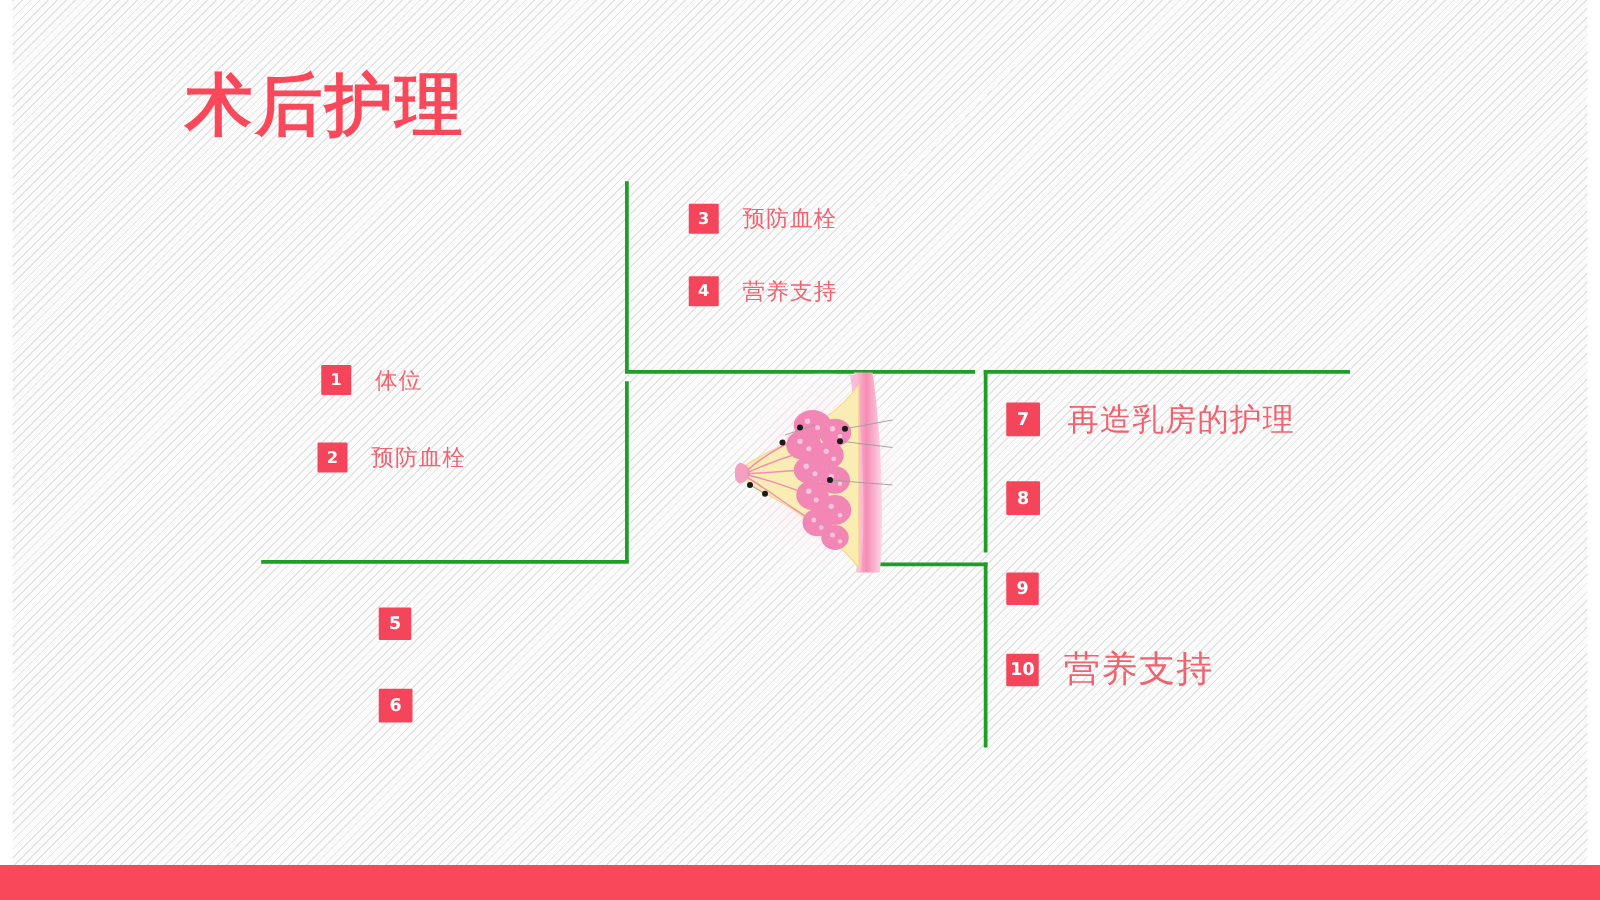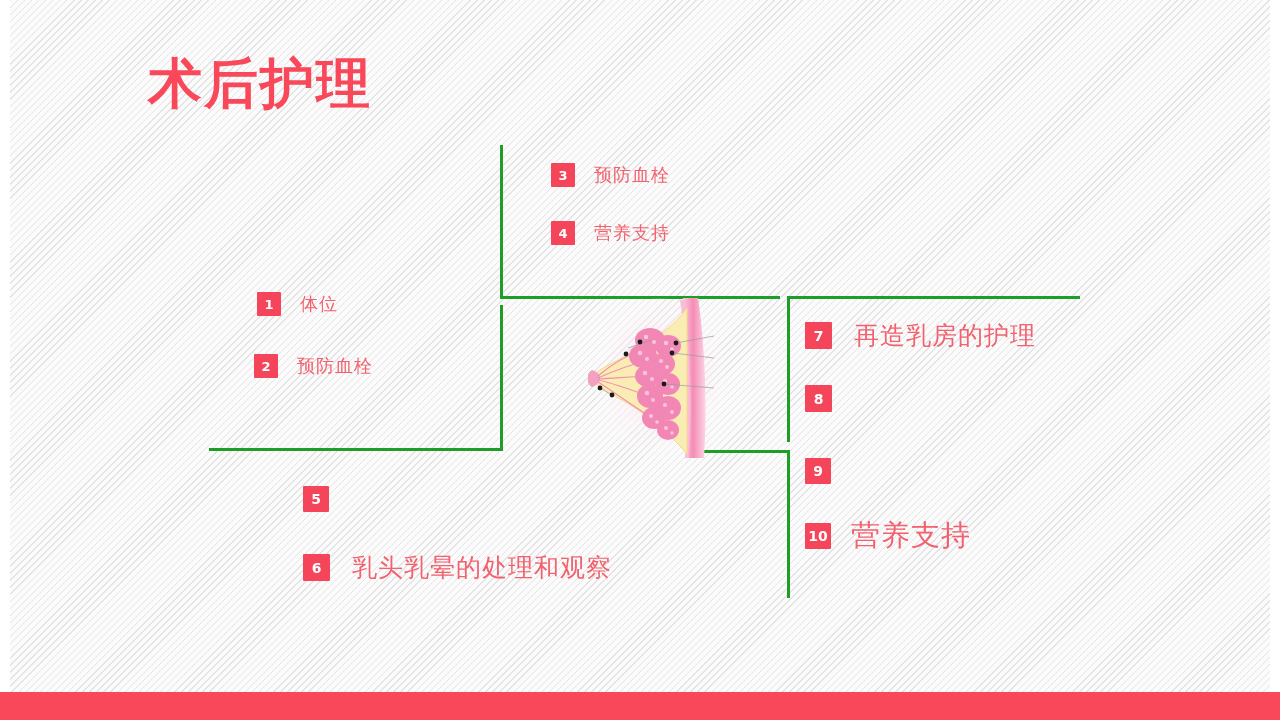--- a/index.html
+++ b/index.html
@@ -259,18 +259,17 @@
     <span class="badge">10</span>
     <span class="label">营养支持</span>
   </div>
 
   <div class="item sz-md" style="left:303px; top:486px;">
     <span class="badge">5</span>
   </div>
 
   <div class="item sz-lg" style="left:303px; top:551px;">
     <span class="badge">6</span>
-    <span class="label">乳头乳晕的处理和观察</span>
   </div>
 
   <div id="bottombar"></div>
 
 </div>
 
 </body></html>

